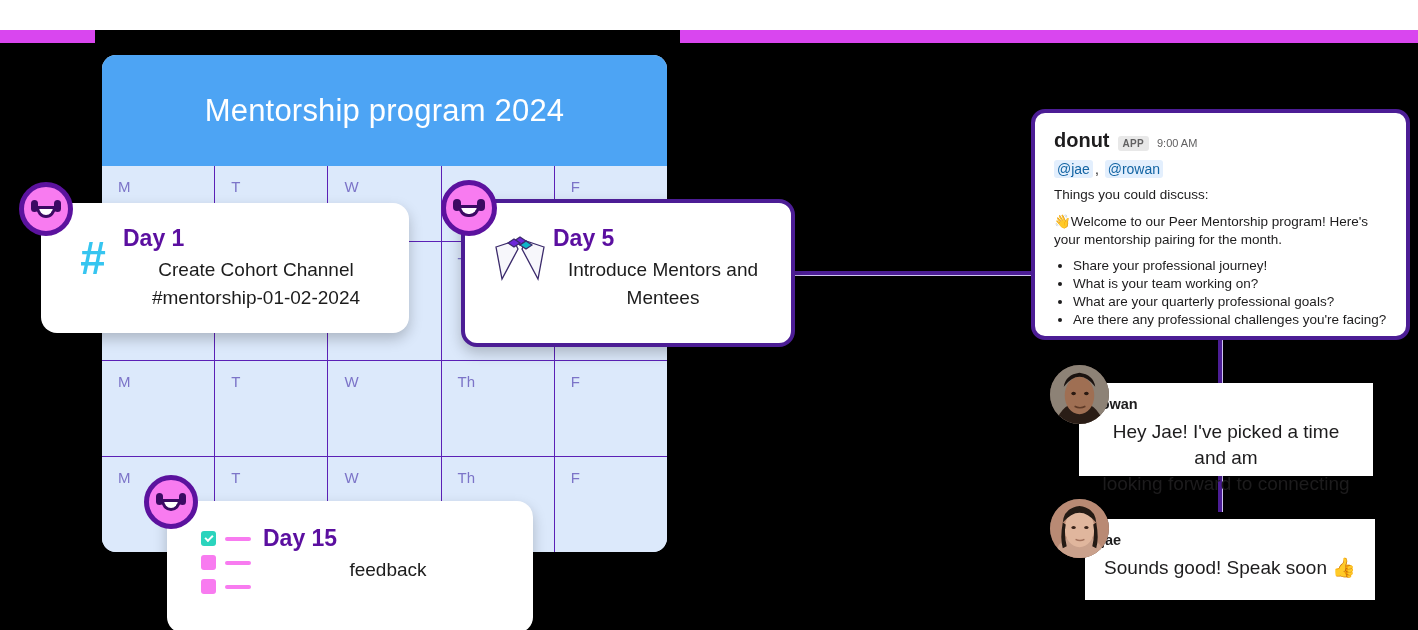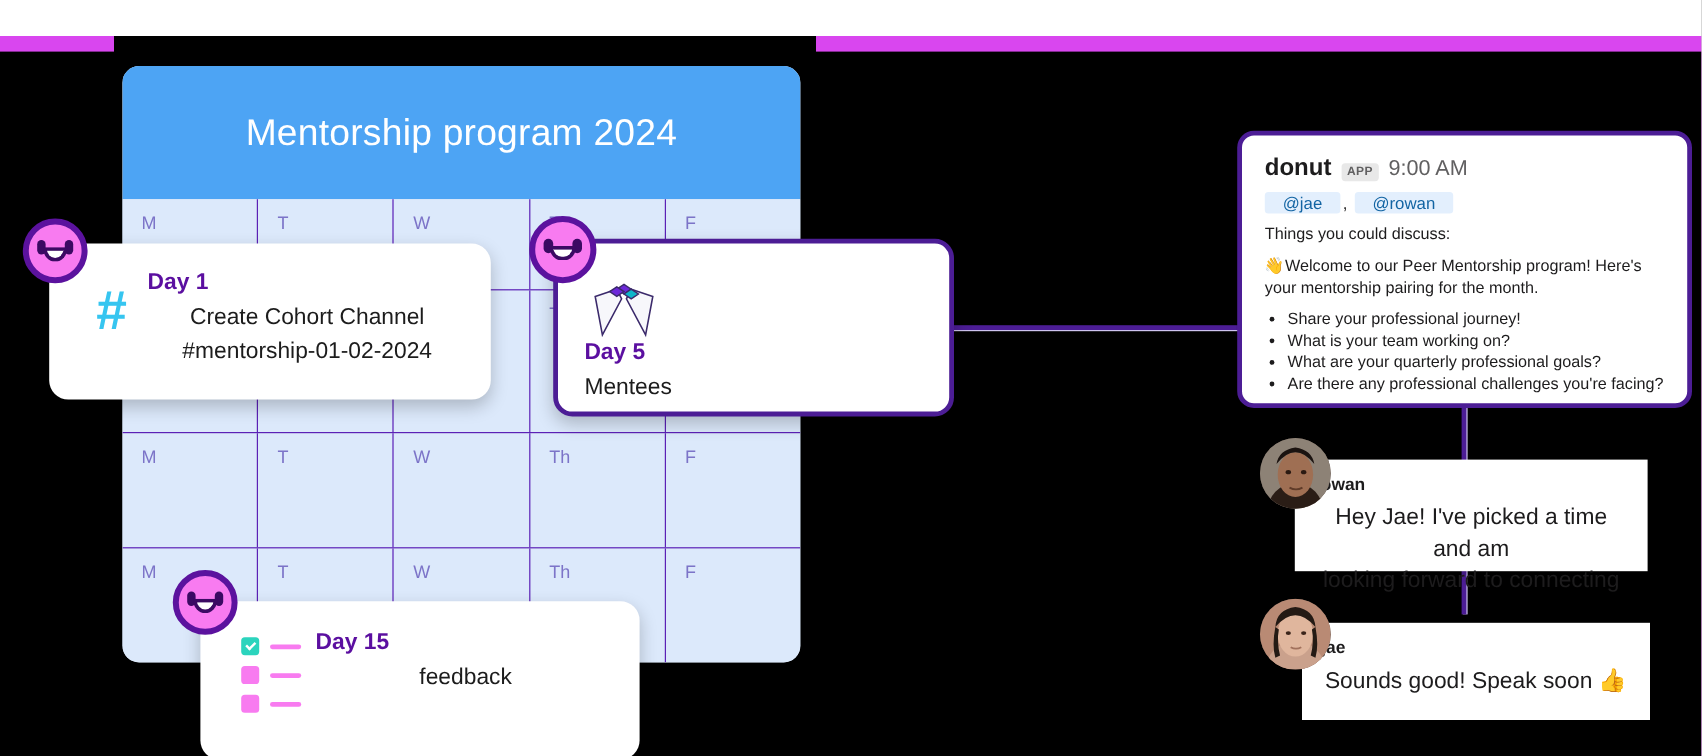--- a/index.html
+++ b/index.html
@@ -137,21 +137,21 @@
   .card .card-icon {
     flex: 0 0 auto;
     display: flex;
     align-items: center;
     justify-content: center;
   }
   .card .card-text { flex: 1; }
   .card-day {
     color: #5b0fa0;
     font-weight: bold;
-    font-size: 19px;
+    font-size: 23px;
     margin-bottom: 4px;
   }
   .card-desc {
     color: #1c1c1c;
     font-size: 19px;
     line-height: 1.46;
     font-weight: 400;
     text-align: center;
   }
 
@@ -162,21 +162,20 @@
     box-sizing: border-box;
   }
   #card-day1 .card-icon { width: 60px; margin-top: 10px; }
 
   #card-day5 {
     left: 461px; top: 169px;
     width: 334px; height: 148px;
     padding: 22px 18px 22px 22px;
     box-sizing: border-box;
     border: 4px solid #4c1d95;
-    flex-direction: column;
   }
   #card-day5 .card-icon { width: 66px; margin-top: 8px; }
 
   #card-day15 {
     left: 167px; top: 471px;
     width: 366px; height: 132px;
     padding: 24px 20px 22px 22px;
     box-sizing: border-box;
   }
   #card-day15 .card-icon { width: 74px; margin-top: 6px; }
@@ -216,25 +215,25 @@
     box-shadow: 0 0 0 1px rgba(0,0,0,0.05);
   }
   .msg-head { display: flex; align-items: baseline; gap: 8px; margin-bottom: 9px; }
   .msg-author { font-weight: bold; font-size: 20px; color: #1d1c1d; }
   .msg-app-badge {
     background: #e8e8e8; color: #616061;
     font-size: 10px; font-weight: bold;
     padding: 2px 5px; border-radius: 3px;
     letter-spacing: 0.3px;
   }
-  .msg-time { font-size: 18px; color: #616061; }
+  .msg-time { font-size: 11px; color: #616061; }
   .mentions { margin-bottom: 9px; font-size: 14px; }
   .mention {
     background: #e3effd; color: #1264a3;
-    border-radius: 3px; padding: 1px 15px;
+    border-radius: 3px; padding: 1px 3px;
   }
   .mention-sep { color: #1d1c1d; margin: 0 2px; }
   .msg-body { font-size: 13.5px; color: #1d1c1d; line-height: 1.32; }
   .msg-body p { margin: 0 0 9px 0; }
   .msg-body p:last-child { margin-bottom: 0; }
   .msg-list { margin: 0; padding-left: 19px; }
   .msg-list li { margin: 0; line-height: 1.32; }
 
   
   .chat-row { position: absolute; z-index: 25; }
@@ -341,20 +340,21 @@
       <svg width="56" height="50" viewBox="0 0 56 50">
         <polygon points="4,14 22,8 26,16 10,46" fill="#f7f7fb" stroke="#3b2a6b" stroke-width="1.3"></polygon>
         <polygon points="52,14 34,8 30,16 46,46" fill="#f7f7fb" stroke="#3b2a6b" stroke-width="1.3"></polygon>
         <polygon points="22,8 28,4 34,8 28,12" fill="#6d28d9" stroke="#3b2a6b" stroke-width="1.2"></polygon>
         <polygon points="28,12 34,8 40,12 34,16" fill="#0fb5c9" stroke="#3b2a6b" stroke-width="1.2"></polygon>
         <polygon points="16,10 22,6 28,10 22,14" fill="#6d28d9" stroke="#3b2a6b" stroke-width="1.2"></polygon>
       </svg>
     </div>
     <div class="card-text">
       <div class="card-day">Day 5</div>
+      <div class="card-desc">Introduce Mentors and</div>
       <div class="card-desc">Mentees</div>
     </div>
   </div>
 
   <div class="card" id="card-day15">
     <div class="card-icon">
       <div class="checklist">
         <div class="cl-row">
           <span class="cl-box done"></span>
           <span class="cl-line"></span>

